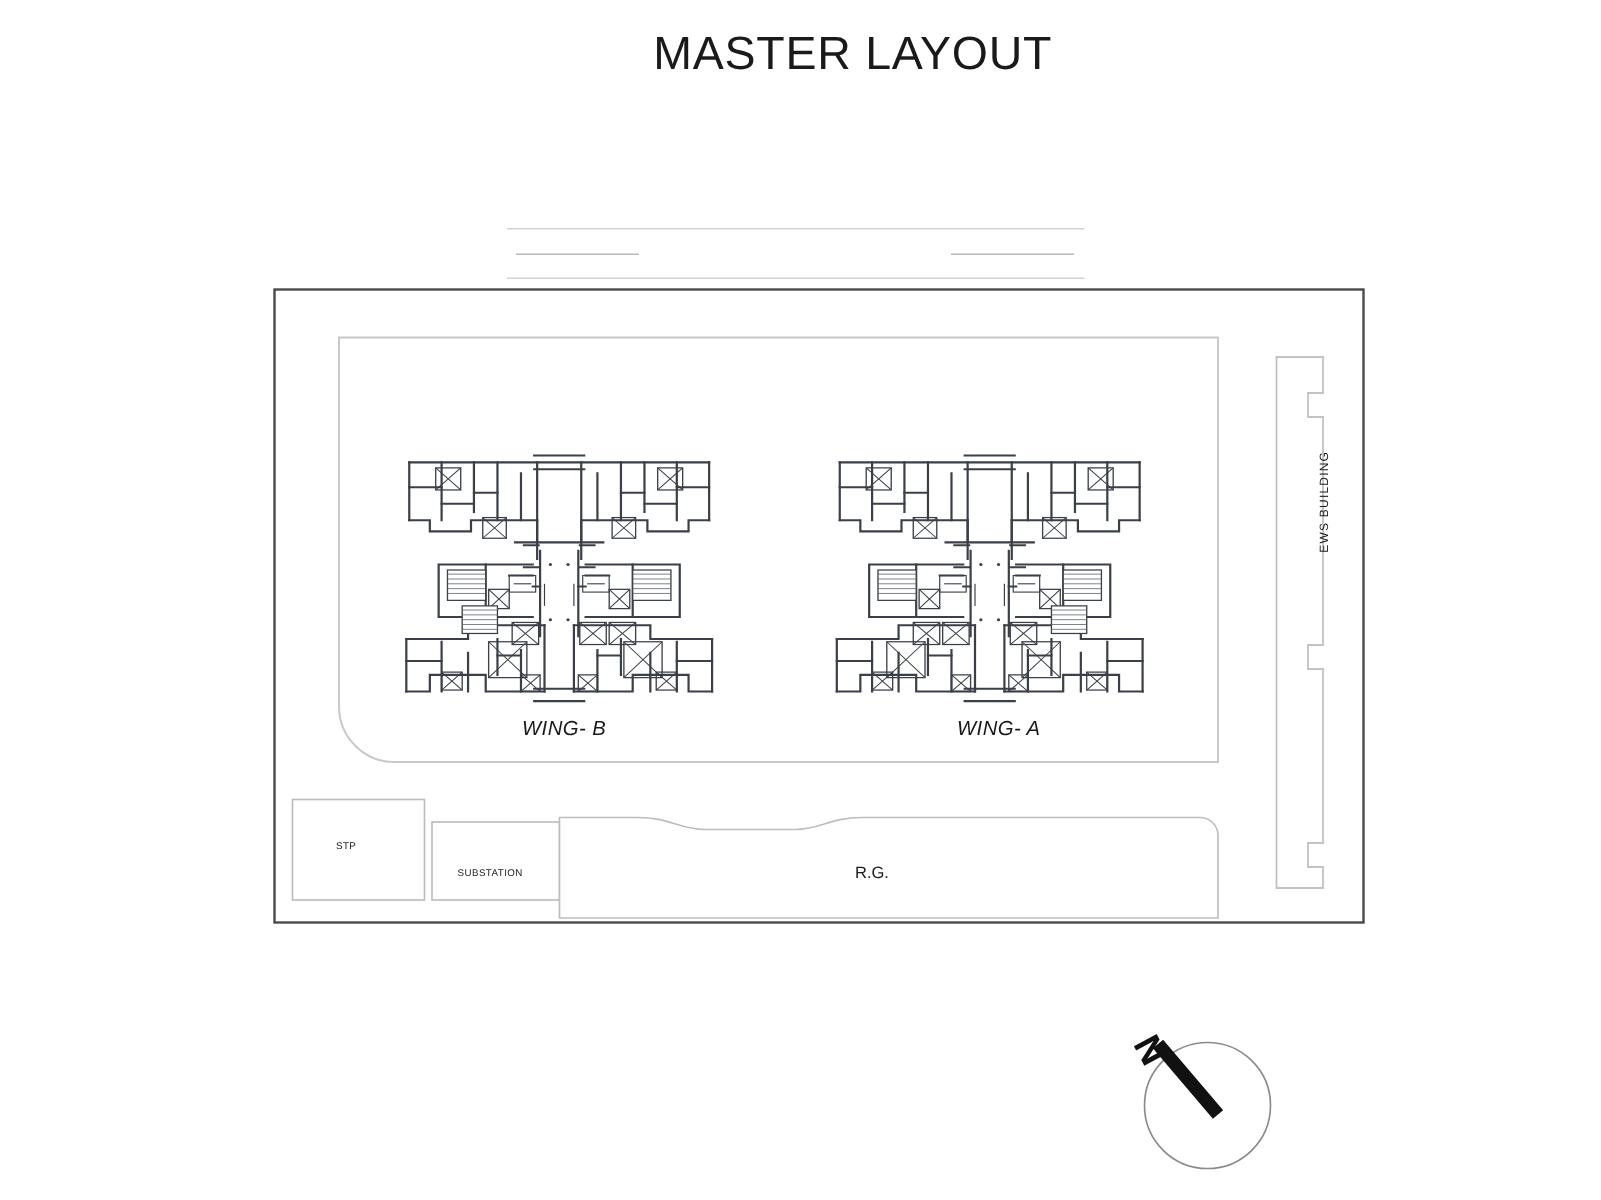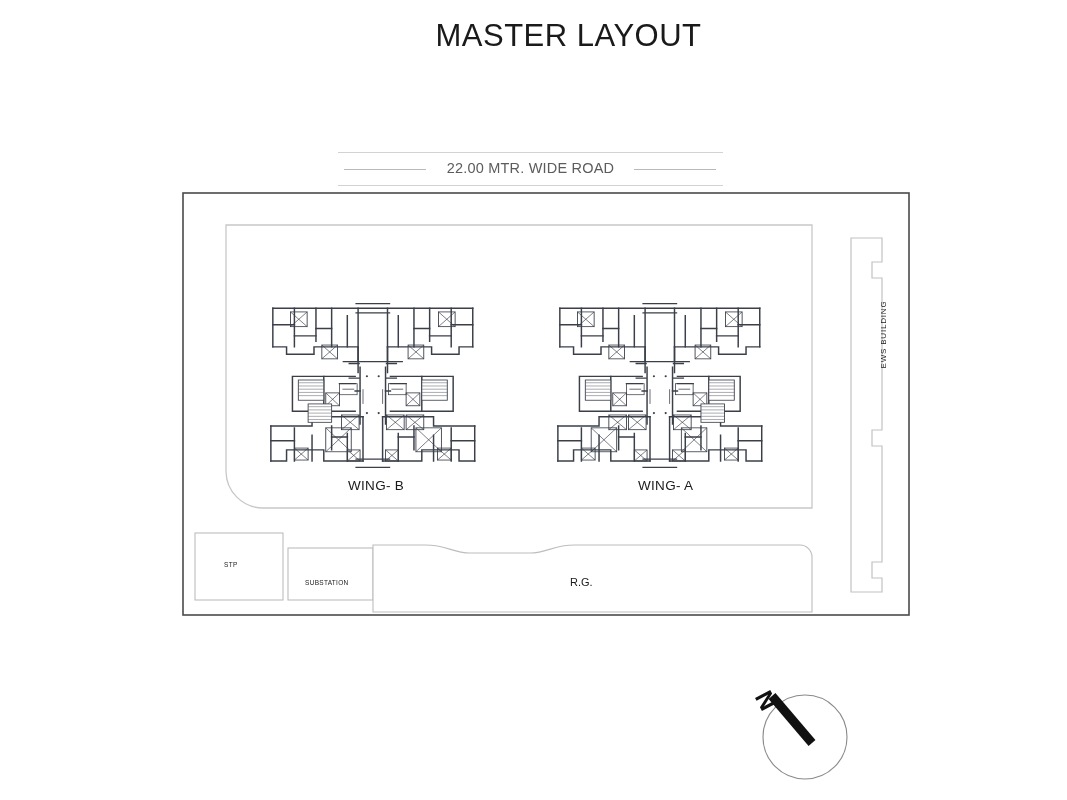--- a/index.html
+++ b/index.html
@@ -73,20 +73,21 @@
   .road-dash.right { left: 296px; width: 82px; }
 
   
   .wing-label {
     position: absolute;
     font-size: 13.5px;
     color: #1a1a1a;
     font-family: "Liberation Sans", sans-serif;
     letter-spacing: 0.3px;
     white-space: nowrap;
+    font-style: italic;
   }
   #wing-b-label { left: 348px; top: 478px; }
   #wing-a-label { left: 638px; top: 478px; text-align: right; }
 
   .small-label {
     position: absolute;
     font-size: 6.5px;
     color: #1a1a1a;
     font-family: "Liberation Sans", sans-serif;
     letter-spacing: 0.3px;
@@ -137,21 +138,20 @@
 <body>
 
 <div id="sheet">
 
   <div class="title">MASTER LAYOUT</div>
 
   <div class="road-band">
     <div class="road-rule top"></div>
     <div class="road-dash left"></div>
     <div class="road-dash right"></div>
-    <div class="road-label">22.00 MTR. WIDE ROAD</div>
     <div class="road-rule bottom"></div>
   </div>
 
   <svg id="site-svg" width="1067" height="800" viewBox="0 0 1067 800" style="position:absolute; left:0; top:0;">
 
     <defs>
 
       <pattern id="stairHatch" width="3" height="3" patternUnits="userSpaceOnUse">
         <rect width="3" height="3" fill="#ffffff"></rect>
         <path d="M0 0 L0 3" stroke="#5a5f68" stroke-width="0.5"></path>

